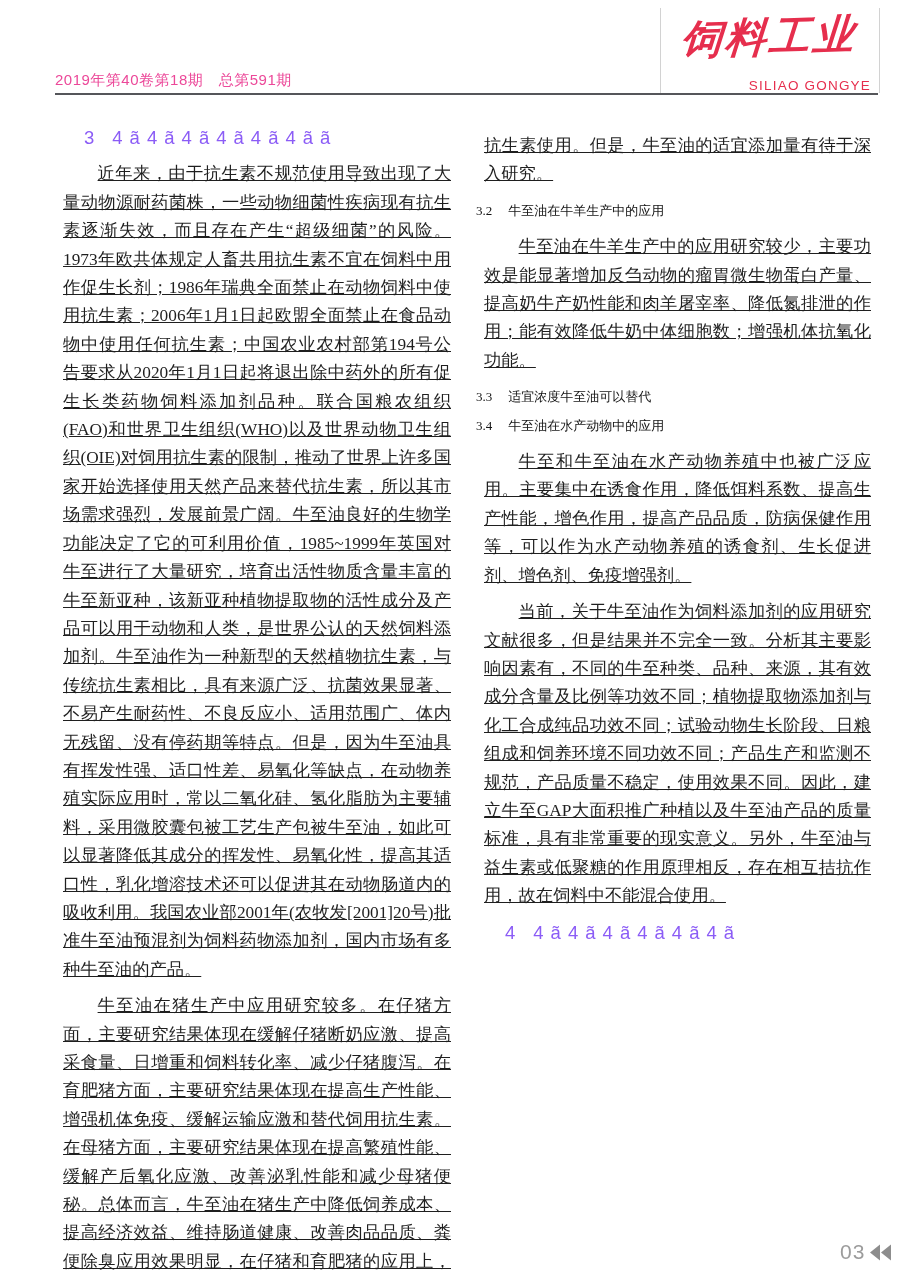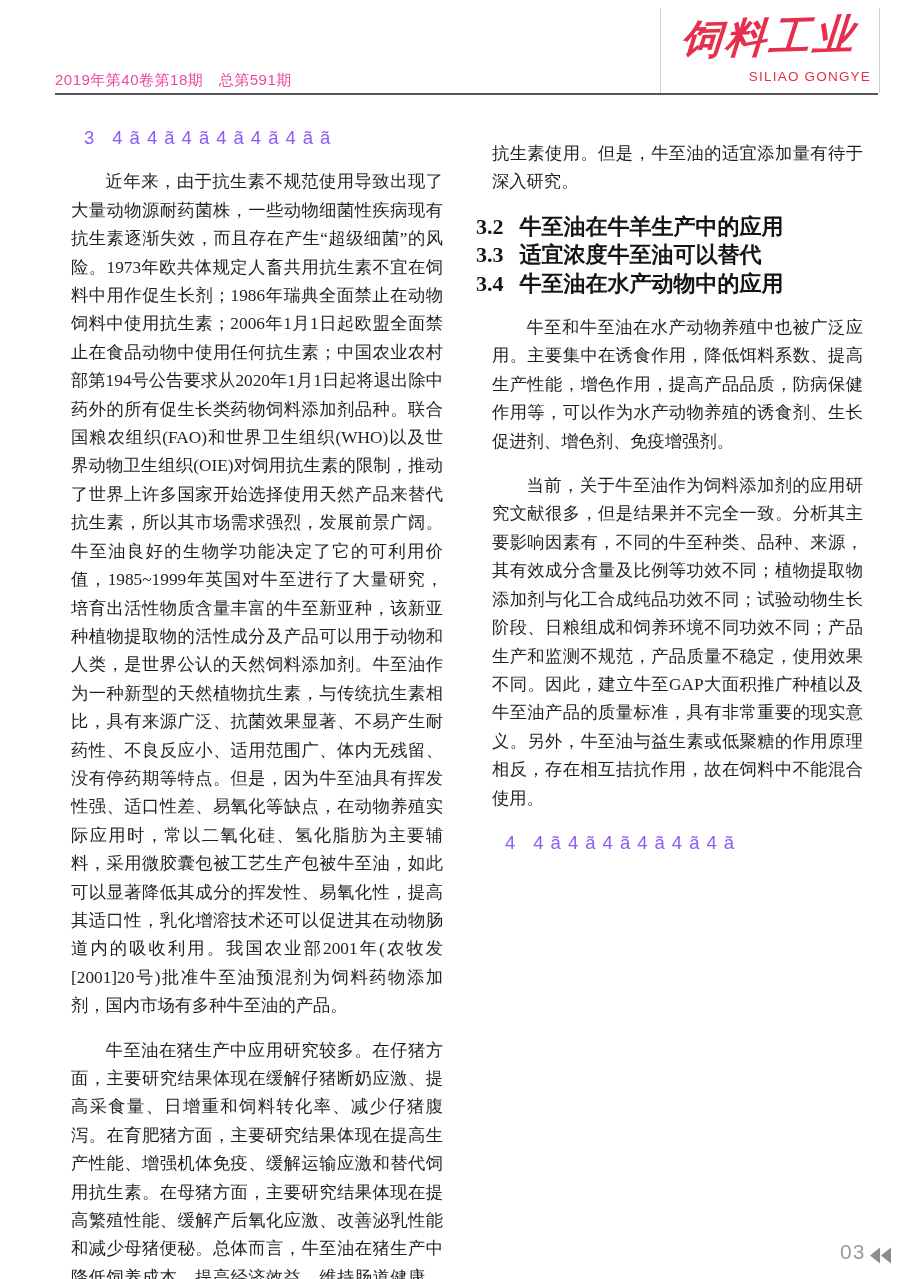--- a/index.html
+++ b/index.html
@@ -7,36 +7,36 @@
         font-family:"Liberation Serif","DejaVu Serif",serif;color:#1f1f1f;}
   
   .issue-info{position:absolute;left:55px;top:71px;font-family:"Liberation Sans","DejaVu Sans",sans-serif;
         font-size:15px;color:#ec4899;letter-spacing:0.5px;}
   .header-rule{position:absolute;left:55px;top:93px;width:823px;height:2px;background:#55565a;}
   .logo-box{position:absolute;left:660px;top:8px;width:218px;height:85px;
         border-left:1px solid #d2d2d2;border-right:1px solid #d2d2d2;}
   .logo-title{position:absolute;right:10px;top:2px;width:200px;text-align:center;
         font-family:"DejaVu Serif","Liberation Serif",serif;font-style:italic;font-weight:700;
         font-size:41px;color:#e62e4d;letter-spacing:3px;transform:rotate(-2deg) skewX(-6deg);white-space:nowrap;}
-  .logo-sub{position:absolute;right:8px;bottom:9px;font-family:"Liberation Sans","DejaVu Sans",sans-serif;
+  .logo-sub{position:absolute;right:8px;bottom:0;font-family:"Liberation Sans","DejaVu Sans",sans-serif;
         font-size:13.5px;color:#e62e4d;letter-spacing:1.2px;}
   
   .col{position:absolute;top:124px;font-size:17.3px;line-height:28.4px;text-align:justify;}
   .col-left{left:55px;width:404px;}
   .col-right{left:476px;width:403px;}
-  .para{margin:16px;text-indent:2em;}
+  .para{margin:8px;text-indent:2em;text-decoration:underline;}
   .para.noindent{text-indent:0;}
   .h1g{font-family:"Liberation Sans","DejaVu Sans",sans-serif;font-size:18.5px;line-height:28.4px;color:#8b5cf6;margin-left:29px;}
   .h1g .hnum{margin-right:18px;}
   .h1g .htitle{letter-spacing:0.38em;font-weight:500;}
-  .h2{font-family:"Liberation Sans","DejaVu Sans",sans-serif;font-weight:700;font-size:22px;
+  .h2{font-family:"Liberation Sans","DejaVu Sans",sans-serif;font-weight:400;font-size:13px;
         line-height:28.4px;color:#141414;}
   .h2 .hnum{margin-right:16px;font-family:"Liberation Serif","DejaVu Serif",serif;}
   
-  .footer{position:absolute;left:840px;top:1240px;display:flex;align-items:flex-end;}
+  .footer{position:absolute;left:840px;top:1240px;display:flex;align-items:center;}
   .page-num{font-family:"Liberation Sans","DejaVu Sans",sans-serif;font-size:21px;color:#9c9c9c;letter-spacing:1px;}
   .nav-arrows{margin-left:4px;display:inline-block;line-height:0;}
 </style>
 </head>
 <body>
 
 <div class="page">
 
   <div class="issue-info">2019年第40卷第18期　总第591期</div>
 
@@ -53,20 +53,21 @@
     </div>
     <p class="para">近年来，由于抗生素不规范使用导致出现了大量动物源耐药菌株，一些动物细菌性疾病现有抗生素逐渐失效，而且存在产生“超级细菌”的风险。1973年欧共体规定人畜共用抗生素不宜在饲料中用作促生长剂；1986年瑞典全面禁止在动物饲料中使用抗生素；2006年1月1日起欧盟全面禁止在食品动物中使用任何抗生素；中国农业农村部第194号公告要求从2020年1月1日起将退出除中药外的所有促生长类药物饲料添加剂品种。联合国粮农组织(FAO)和世界卫生组织(WHO)以及世界动物卫生组织(OIE)对饲用抗生素的限制，推动了世界上许多国家开始选择使用天然产品来替代抗生素，所以其市场需求强烈，发展前景广阔。牛至油良好的生物学功能决定了它的可利用价值，1985~1999年英国对牛至进行了大量研究，培育出活性物质含量丰富的牛至新亚种，该新亚种植物提取物的活性成分及产品可以用于动物和人类，是世界公认的天然饲料添加剂。牛至油作为一种新型的天然植物抗生素，与传统抗生素相比，具有来源广泛、抗菌效果显著、不易产生耐药性、不良反应小、适用范围广、体内无残留、没有停药期等特点。但是，因为牛至油具有挥发性强、适口性差、易氧化等缺点，在动物养殖实际应用时，常以二氧化硅、氢化脂肪为主要辅料，采用微胶囊包被工艺生产包被牛至油，如此可以显著降低其成分的挥发性、易氧化性，提高其适口性，乳化增溶技术还可以促进其在动物肠道内的吸收利用。我国农业部2001年(农牧发[2001]20号)批准牛至油预混剂为饲料药物添加剂，国内市场有多种牛至油的产品。</p>
     <p class="para">牛至油在猪生产中应用研究较多。在仔猪方面，主要研究结果体现在缓解仔猪断奶应激、提高采食量、日增重和饲料转化率、减少仔猪腹泻。在育肥猪方面，主要研究结果体现在提高生产性能、增强机体免疫、缓解运输应激和替代饲用抗生素。在母猪方面，主要研究结果体现在提高繁殖性能、缓解产后氧化应激、改善泌乳性能和减少母猪便秘。总体而言，牛至油在猪生产中降低饲养成本、提高经济效益、维持肠道健康、改善肉品品质、粪便除臭应用效果明显，在仔猪和育肥猪的应用上，适宜浓度牛至油可以替代</p>
   </div>
 
   <div class="col col-right">
     <p class="para noindent">抗生素使用。但是，牛至油的适宜添加量有待于深入研究。</p>
     <div class="h2">
       <span class="hnum">3.2</span><span class="htitle">牛至油在牛羊生产中的应用</span>
     </div>
+    <p class="para">牛至油在牛羊生产中的应用研究较少，主要功效是能显著增加反刍动物的瘤胃微生物蛋白产量、提高奶牛产奶性能和肉羊屠宰率、降低氮排泄的作用；能有效降低牛奶中体细胞数；增强机体抗氧化功能。</p>
     <div class="h2">
       <span class="hnum">3.3</span><span class="htitle">适宜浓度牛至油可以替代</span>
     </div>
     <div class="h2">
       <span class="hnum">3.4</span><span class="htitle">牛至油在水产动物中的应用</span>
     </div>
     <p class="para">牛至和牛至油在水产动物养殖中也被广泛应用。主要集中在诱食作用，降低饵料系数、提高生产性能，增色作用，提高产品品质，防病保健作用等，可以作为水产动物养殖的诱食剂、生长促进剂、增色剂、免疫增强剂。</p>
     <p class="para">当前，关于牛至油作为饲料添加剂的应用研究文献很多，但是结果并不完全一致。分析其主要影响因素有，不同的牛至种类、品种、来源，其有效成分含量及比例等功效不同；植物提取物添加剂与化工合成纯品功效不同；试验动物生长阶段、日粮组成和饲养环境不同功效不同；产品生产和监测不规范，产品质量不稳定，使用效果不同。因此，建立牛至GAP大面积推广种植以及牛至油产品的质量标准，具有非常重要的现实意义。另外，牛至油与益生素或低聚糖的作用原理相反，存在相互拮抗作用，故在饲料中不能混合使用。</p>
     <div class="h1g">
       <span class="hnum">4</span><span class="htitle">4ã4ã4ã4ã4ã4ã</span>

